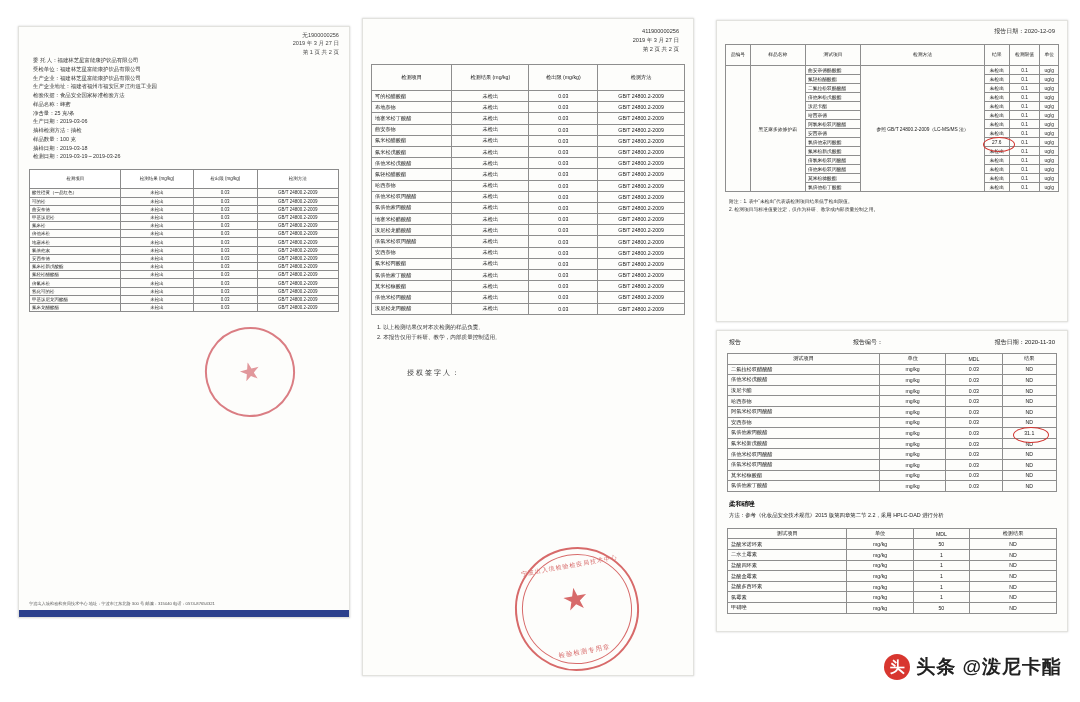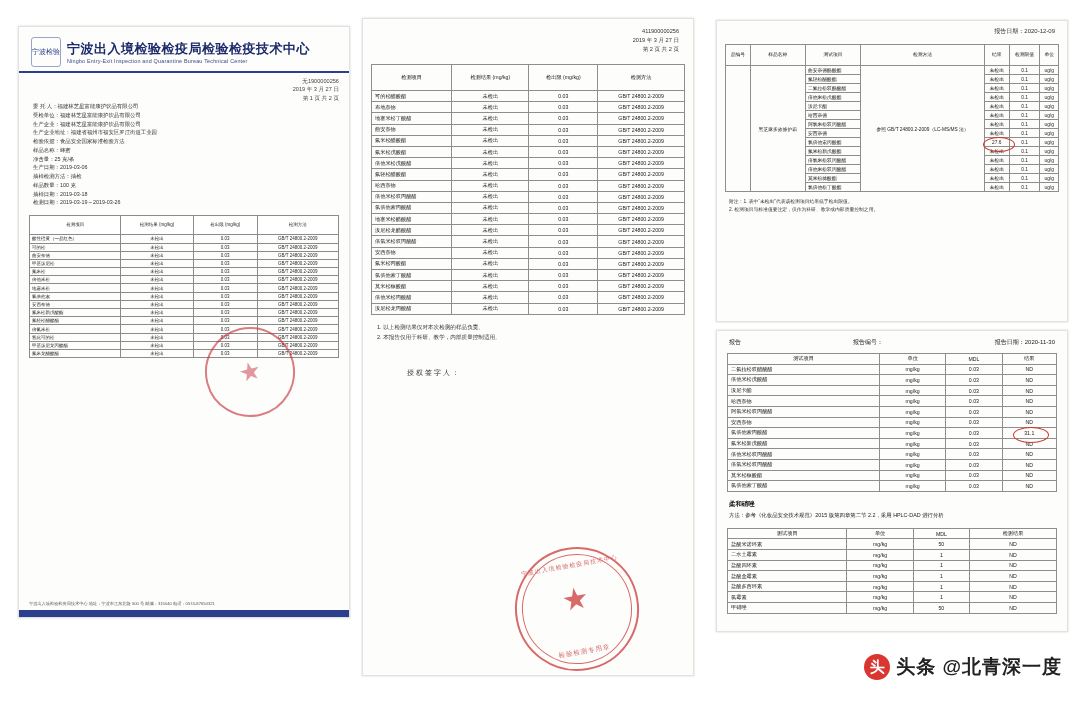--- a/index.html
+++ b/index.html
@@ -63,27 +63,20 @@
 
   
   #wm{position:absolute;right:18px;bottom:22px;display:flex;align-items:center;gap:6px;}
   #wm .mark{width:26px;height:26px;border-radius:50%;background:#d8362f;display:flex;align-items:center;justify-content:center;color:#fff;font-size:15px;font-weight:bold;}
   #wm .txt{font-size:19px;font-weight:bold;color:#222;letter-spacing:1px;}
 </style>
 </head>
 <body>
 
 <div class="page" id="doc1">
-  <div class="d1-head">
-    <div class="d1-logo">宁波检验</div>
-    <div>
-      <div class="d1-title-cn">宁波出入境检验检疫局检验检疫技术中心</div>
-      <div class="d1-title-en">Ningbo Entry-Exit Inspection and Quarantine Bureau Technical Center</div>
-    </div>
-  </div>
   <div class="d1-meta">
     <div>无1900000256</div>
     <div>2019 年 3 月 27 日</div>
     <div>第 1 页 共 2 页</div>
   </div>
   <div class="d1-fields" id="d1-fields">
       <div>委 托 人：福建林芝星富能康护饮品有限公司</div>
       <div>受检单位：福建林芝星富能康护饮品有限公司</div>
       <div>生产企业：福建林芝星富能康护饮品有限公司</div>
       <div>生产企业地址：福建省福州市福安区罗江街道工业园</div>
@@ -611,14 +604,14 @@
           <td class="c">50</td>
           <td class="c">ND</td>
         </tr>
       </tbody>
     </table>
   <div class="ellipse" id="d4-ellipse" style="width: 34px; height: 14px; left: 296.258px; top: 95.9531px;"></div>
 </div>
 
 <div id="wm">
   <div class="mark">头</div>
-  <div class="txt">头条 @北青深一度</div>
+  <div class="txt">头条 @泼尼卡酯</div>
 </div>
 
 </body></html>

